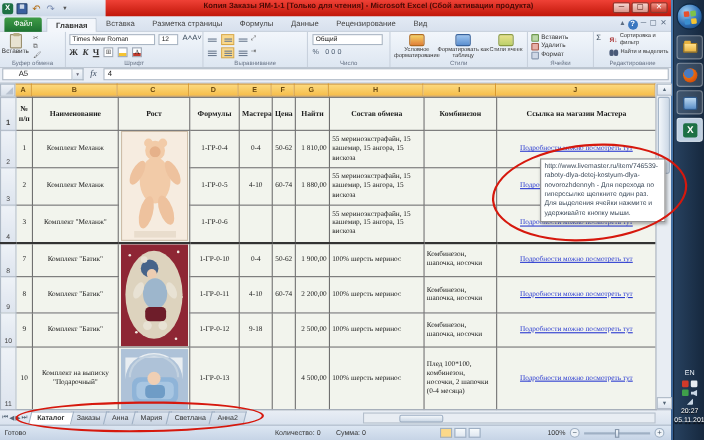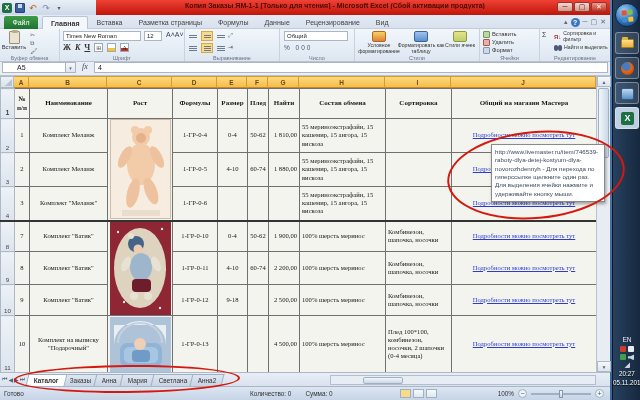--- a/index.html
+++ b/index.html
@@ -381,26 +381,26 @@
             <col style="width: 66px;">
             <col style="width: 145px;">
           </colgroup>
           <tbody>
             <tr class="hdr" style="height: 30px;">
               <td class="rh">1</td>
               <td>№ п/п</td>
               <td>Наименование</td>
               <td>Рост</td>
               <td>Формулы</td>
-              <td>Размер</td>
-              <td>Плед</td>
+              <td>Мастера</td>
+              <td>Цена</td>
               <td>Найти</td>
               <td>Состав обмена</td>
-              <td>Сортировка</td>
-              <td>Общий на магазин Мастера</td>
+              <td>Комбинезон</td>
+              <td>Ссылка на магазин Мастера</td>
             </tr>
             <tr style="height: 34px;">
               <td class="rh">2</td>
               <td class="c-num">1</td>
               <td class="c-name">Комплект Меланж</td>
               <td class="pcell" rowspan="3">
   <svg class="photo-svg" width="61" height="100" viewBox="0 0 61 100">
     <rect width="61" height="100" fill="#f6ece0"></rect>
     <rect x="0.5" y="0.5" width="60" height="99" fill="none" stroke="#cdbda8"></rect>
     <circle cx="25" cy="11" r="4" fill="#f2cba8"></circle>

